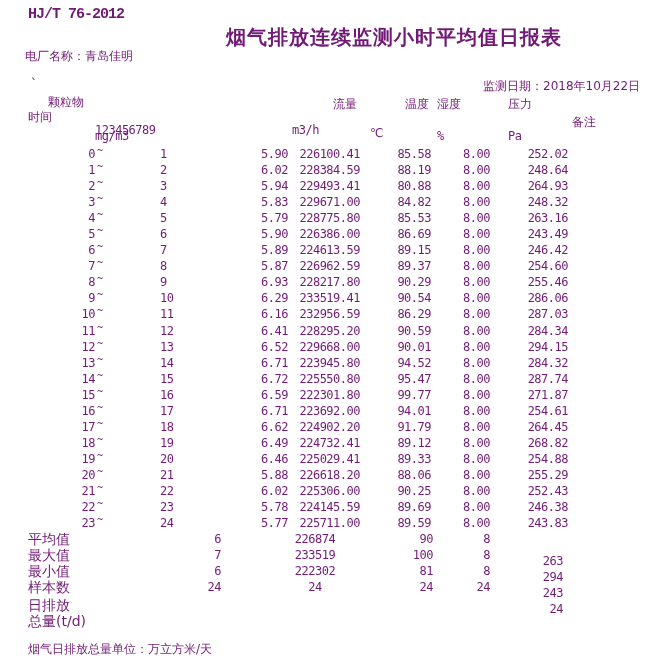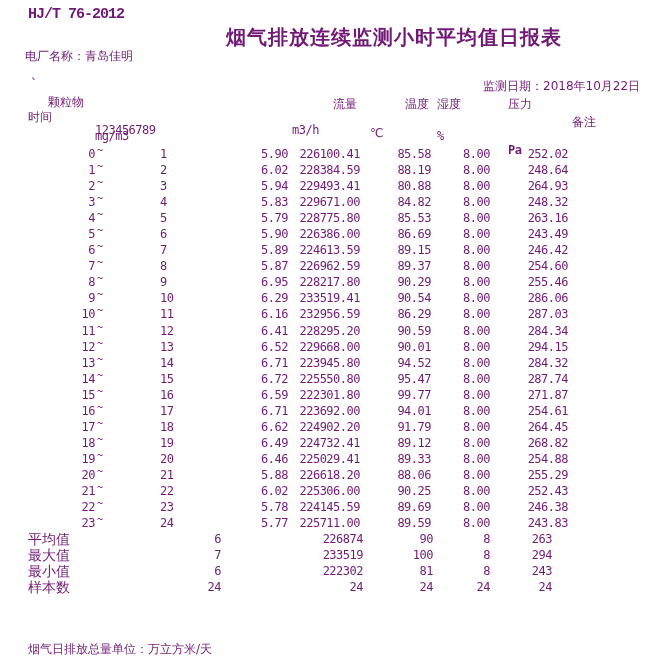--- a/index.html
+++ b/index.html
@@ -20,39 +20,39 @@
   .h-time{left:28px;top:111px;}
   .h-flow{left:333px;top:98px;}
   .h-temp{left:405px;top:98px;}
   .h-hum{left:437px;top:98px;text-align:right;}
   .h-pres{left:508px;top:98px;}
   .h-rem{left:572px;top:116px;}
   .u-pm{left:95px;top:130px;}
   .u-flow{left:292px;top:124px;}
   .u-temp{left:370px;top:127px;}
   .u-hum{left:437px;top:130px;}
-  .u-pres{left:508px;top:144px;font-weight:bold;}
+  .u-pres{left:508px;top:130px;}
   .rows{position:absolute;left:0;top:147px;width:645px;}
   .row{position:relative;height:16.05px;}
   .cell{position:absolute;top:1px;white-space:nowrap;}
   .r{text-align:right;}
   .c-hs{left:45px;width:50px;}
   .c-tl{left:97px;top:-3px;font-size:10px;}
   .c-he{left:160px;}
   .c-pm{left:208px;width:80px;}
   .c-fl{left:250px;width:110px;}
   .c-tp{left:371px;width:60px;}
   .c-hm{left:430px;width:60px;}
   .c-pr{left:488px;width:80px;}
   .s-lb{left:28px;font-size:14px;font-family:"DejaVu Sans",sans-serif;letter-spacing:0;}
   .s-pm{left:141px;width:80px;}
-  .s-fl{left:253px;width:110px;}
+  .s-fl{left:260px;width:110px;text-align:center;}
   .s-tp{left:373px;width:60px;}
   .s-hm{left:430px;width:60px;}
-  .s-pr{left:472px;width:80px;}
+  .s-pr{left:483px;width:80px;margin-top:22px;}
   .footer{left:28px;top:641px;font-size:12px;}
 </style>
 </head>
 <body>
 
 <div class="page">
 
   <div class="abs std">HJ/T 76-2012</div>
   <div class="abs title">烟气排放连续监测小时平均值日报表</div>
   <div class="abs plant lbl">电厂名称：青岛佳明</div>
@@ -161,21 +161,21 @@
     <span class="cell c-fl r">226962.59</span>
     <span class="cell c-tp r">89.37</span>
     <span class="cell c-hm r">8.00</span>
     <span class="cell c-pr r">254.60</span>
   </div>
 
   <div class="row num">
     <span class="cell c-hs r">8</span>
     <span class="cell c-tl">~</span>
     <span class="cell c-he">9</span>
-    <span class="cell c-pm r">6.95</span>
+    <span class="cell c-pm r">6.93</span>
     <span class="cell c-fl r">228217.80</span>
     <span class="cell c-tp r">90.29</span>
     <span class="cell c-hm r">8.00</span>
     <span class="cell c-pr r">255.46</span>
   </div>
 
   <div class="row num">
     <span class="cell c-hs r">9</span>
     <span class="cell c-tl">~</span>
     <span class="cell c-he">10</span>
@@ -370,16 +370,22 @@
 
   <div class="row num">
     <span class="cell s-lb">样本数</span>
     <span class="cell s-pm r">24</span>
     <span class="cell s-fl r">24</span>
     <span class="cell s-tp r">24</span>
     <span class="cell s-hm r">24</span>
     <span class="cell s-pr r">24</span>
   </div>
 </div>
+    <div class="row">
+      <span class="cell s-lb">日排放</span>
+    </div>
+    <div class="row">
+      <span class="cell s-lb">总量(t/d)</span>
+    </div>
   </div>
 
   <div class="abs footer">烟气日排放总量单位：万立方米/天</div>
 </div>
 
 </body></html>

